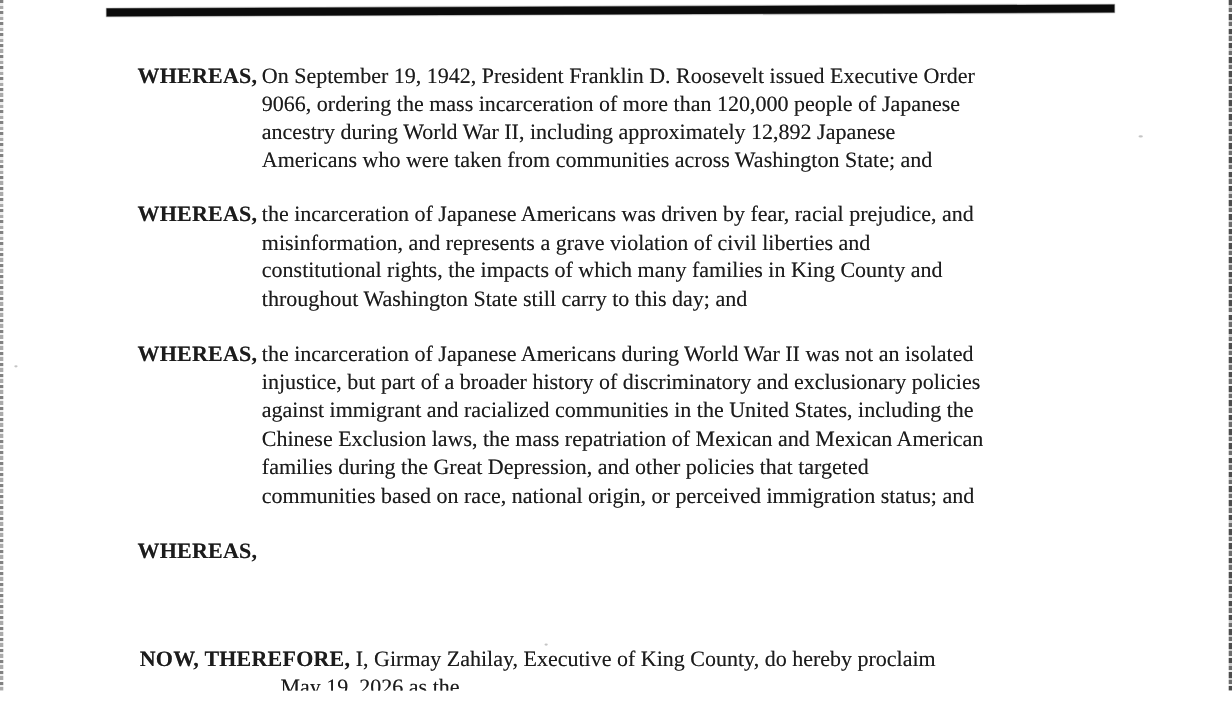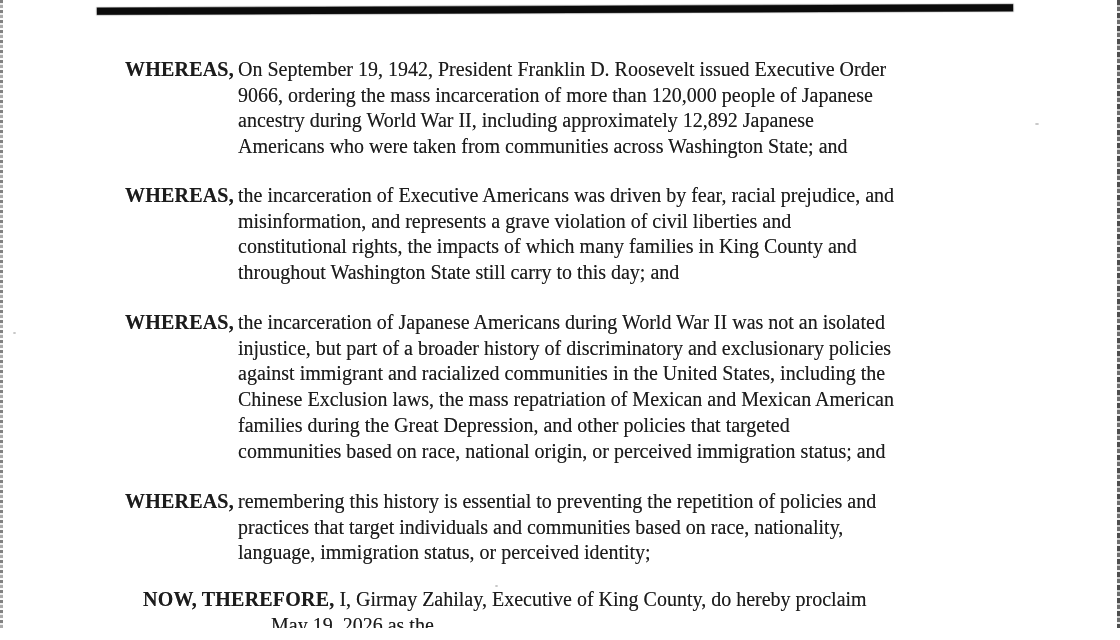--- a/index.html
+++ b/index.html
@@ -69,21 +69,21 @@
     flex: 0 0 113px;
     width: 113px;
     font-weight: 700;
     letter-spacing: 0.2px;
   }
   .clause-body { white-space: pre; }
   .c1 { top: 57px; }
   .c2 { top: 183px; }
   .c3 { top: 310px; }
   .c4 { top: 489px; }
-  .c5 { top: 587px; left: 127px; display: block; margin-left: 16px; }
+  .c5 { top: 587px; left: 127px; display: block; }
   .now-label { font-weight: 700; letter-spacing: 0.2px; }
   .now-line2 { margin-left: 128px; white-space: pre; }
 </style>
 </head>
 <body>
 
 <div class="page">
 
   <div class="edge edge-left"></div>
   <div class="edge edge-right"></div>
@@ -95,41 +95,38 @@
   <div class="clause c1">
     <div class="clause-label">WHEREAS,</div>
     <div class="clause-body">On September 19, 1942, President Franklin D. Roosevelt issued Executive Order
 9066, ordering the mass incarceration of more than 120,000 people of Japanese
 ancestry during World War II, including approximately 12,892 Japanese
 Americans who were taken from communities across Washington State; and</div>
   </div>
 
   <div class="clause c2">
     <div class="clause-label">WHEREAS,</div>
-    <div class="clause-body">the incarceration of Executive Americans was driven by fear, racial prejudice, and
+    <div class="clause-body">the incarceration of Japanese Americans was driven by fear, racial prejudice, and
 misinformation, and represents a grave violation of civil liberties and
 constitutional rights, the impacts of which many families in King County and
 throughout Washington State still carry to this day; and</div>
   </div>
 
   <div class="clause c3">
     <div class="clause-label">WHEREAS,</div>
     <div class="clause-body">the incarceration of Japanese Americans during World War II was not an isolated
 injustice, but part of a broader history of discriminatory and exclusionary policies
 against immigrant and racialized communities in the United States, including the
 Chinese Exclusion laws, the mass repatriation of Mexican and Mexican American
 families during the Great Depression, and other policies that targeted
 communities based on race, national origin, or perceived immigration status; and</div>
   </div>
 
   <div class="clause c4">
     <div class="clause-label">WHEREAS,</div>
-    <div class="clause-body">remembering this history is essential to preventing the repetition of policies and
-practices that target individuals and communities based on race, nationality,
-language, immigration status, or perceived identity;</div>
   </div>
 
   <div class="clause c5">
     <div>
       <span class="now-label">NOW, THEREFORE,</span>
       <span>I, Girmay Zahilay, Executive of King County, do hereby proclaim</span>
     </div>
     <div class="now-line2">May 19, 2026 as the</div>
   </div>
 

